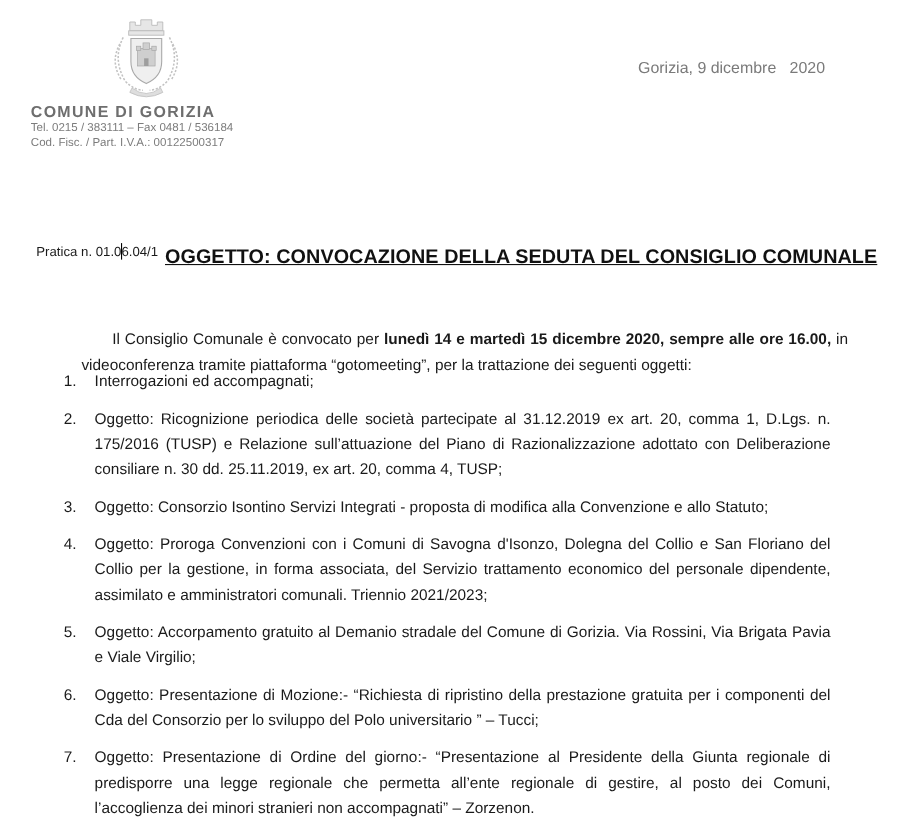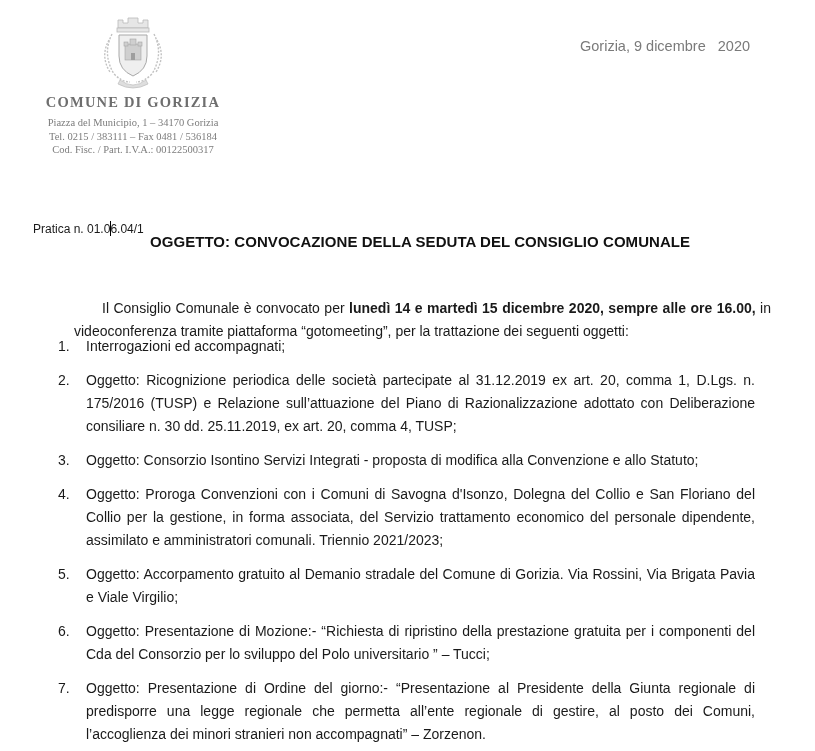--- a/index.html
+++ b/index.html
@@ -1,33 +1,33 @@
 <!DOCTYPE html>
 <html><head>
 <meta charset="utf-8">
 <style>
   html, body { margin: 0; padding: 0; background: #ffffff; }
   body { width: 815px; height: 751px; overflow: hidden; position: relative;
          font-family: "Liberation Sans", sans-serif; color: #1a1a1a; }
   .page { position: absolute; left: 0; top: 0; width: 815px; height: 751px; background: #fff; }
 
-  .letterhead { position: absolute; left: 28px; top: 12px; width: 210px; text-align: center;
-                font-family: Liberation Serif, serif; color: #7a7a7a; }
+  .letterhead { position: absolute; left: 28px; top: 12px; width: 210px; 
+                font-family: Liberation Sans, sans-serif; color: #7a7a7a; }
   .crest { display: block; margin: 0 auto; width: 74px; height: 78px; }
   .lh-name { font-size: 14.5px; font-weight: bold; letter-spacing: 1.2px; margin-top: 4px; color: #6e6e6e; }
   .lh-line { font-size: 10.5px; line-height: 13.5px; color: #7c7c7c; }
   .lh-first { margin-top: 5px; }
 
-  .date { position: absolute; left: 580px; top: 38px; font-size: 14.5px; color: #7a7a7a; white-space: pre; }
+  .date { position: absolute; left: 580px; top: 54px; font-size: 14.5px; color: #7a7a7a; white-space: pre; }
 
   .pratica { position: absolute; left: 33px; top: 193px; font-size: 12px; color: #1a1a1a; margin-top: 28px; }
   .cursor { display: inline-block; width: 1px; height: 15px; background: #000; vertical-align: -3px; margin: 0 -1px 0 0; }
 
-  .subject { position: absolute; left: 150px; top: 233px; font-size: 15px; font-weight: bold;
-             color: #111; letter-spacing: 0.05px; }
+  .subject { position: absolute; left: 150px; top: 223px; font-size: 18px; font-weight: bold;
+             text-decoration: underline; color: #111; letter-spacing: 0.05px; }
 
   .intro { position: absolute; left: 58px; top: 281px; width: 697px; font-size: 14px; line-height: 23px;
            text-align: justify; text-indent: 28px; }
   .intro b { font-weight: bold; }
 
   .items { position: absolute; left: 58px; top: 335px; width: 697px; margin: 0; padding: 0; list-style: none; }
   .item { position: relative; padding-left: 28px; font-size: 14px; line-height: 23px; text-align: justify;
           margin-bottom: 11px; }
   .item-num { position: absolute; left: 0; top: 0; }
 </style>
@@ -57,21 +57,20 @@
         <rect x="29" y="32" width="16" height="16"></rect>
         <rect x="34" y="27" width="6" height="6"></rect>
         <rect x="28" y="30" width="4" height="4"></rect>
         <rect x="42" y="30" width="4" height="4"></rect>
       </g>
       <rect x="35" y="41" width="4" height="7" fill="#9e9e9e"></rect>
 
       <path d="M24 68 Q37 78 50 68 L52 72 Q37 80 22 72 Z" fill="#dedede" stroke="#bcbcbc" stroke-width="0.7"></path>
     </svg>
     <div class="lh-name">COMUNE DI GORIZIA</div>
-    <div class="lh-line lh-first">Piazza del Municipio, 1 – 34170 Gorizia</div>
     <div class="lh-line">Tel. 0215 / 383111 – Fax 0481 / 536184</div>
     <div class="lh-line">Cod. Fisc. / Part. I.V.A.: 00122500317</div>
   </div>
 
   <div class="date">Gorizia, 9 dicembre   2020</div>
 
   <div class="pratica">
     <span>Pratica n. 01.0</span><span class="cursor"></span><span>6.04/1</span>
   </div>
 

